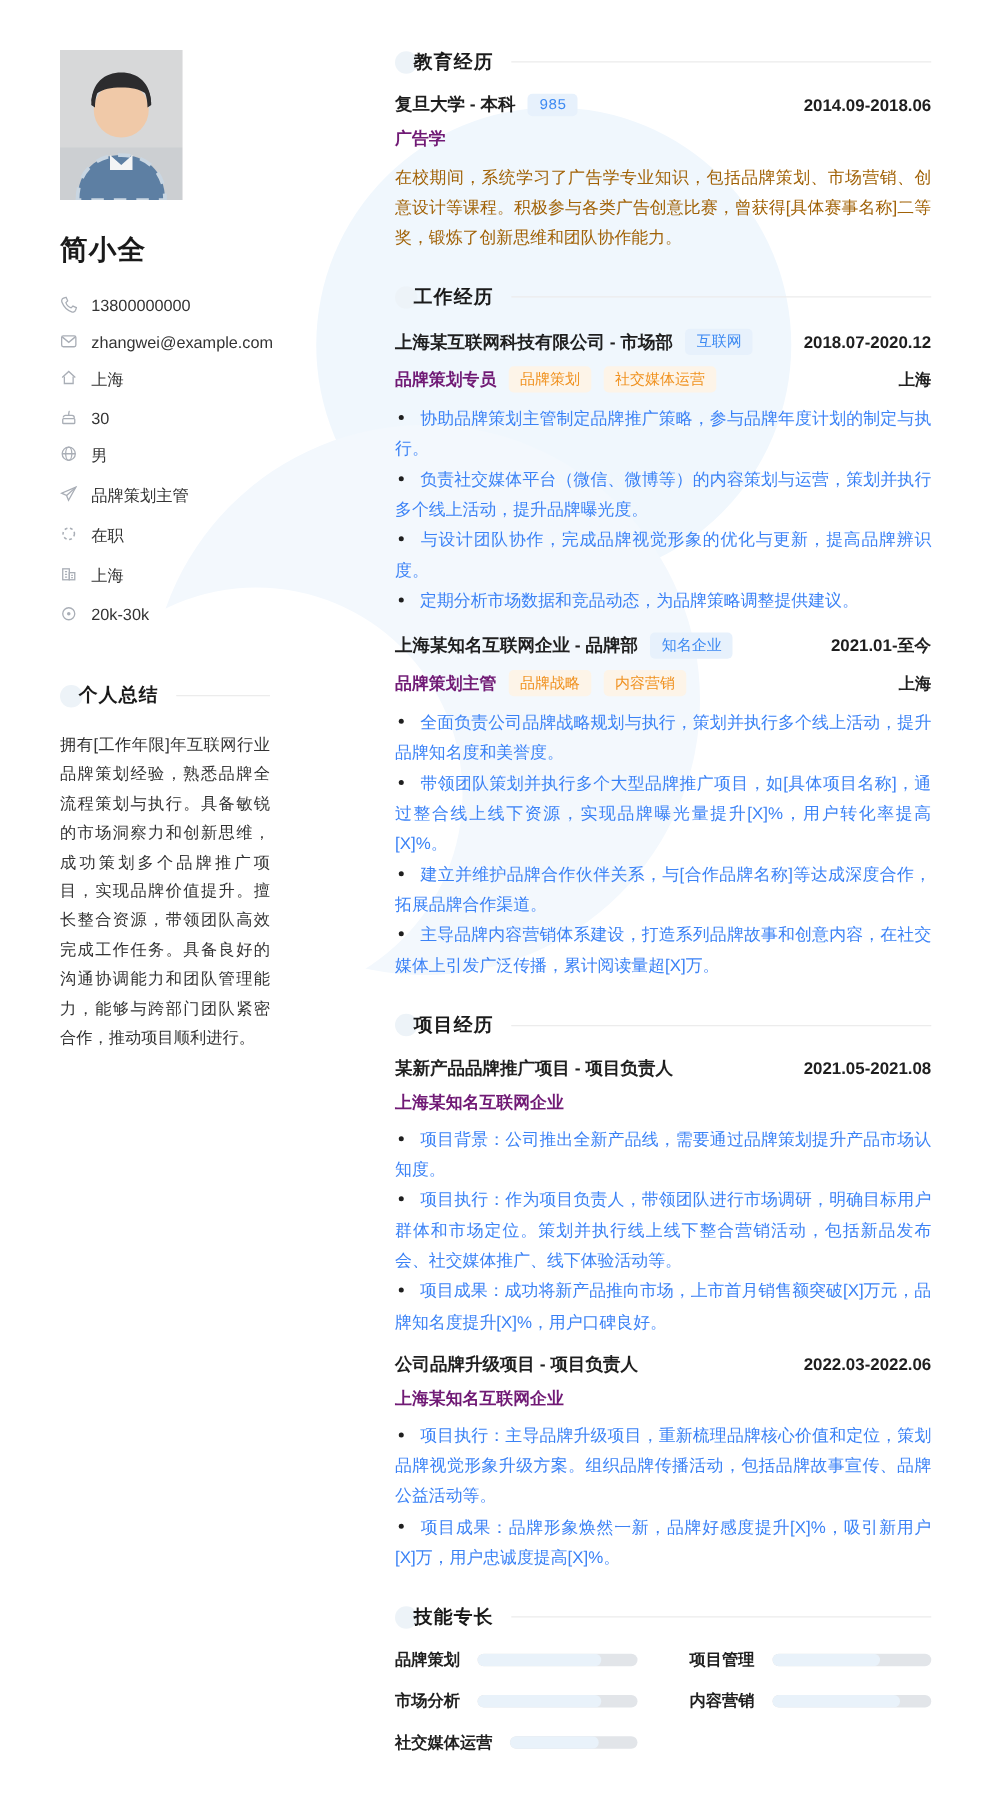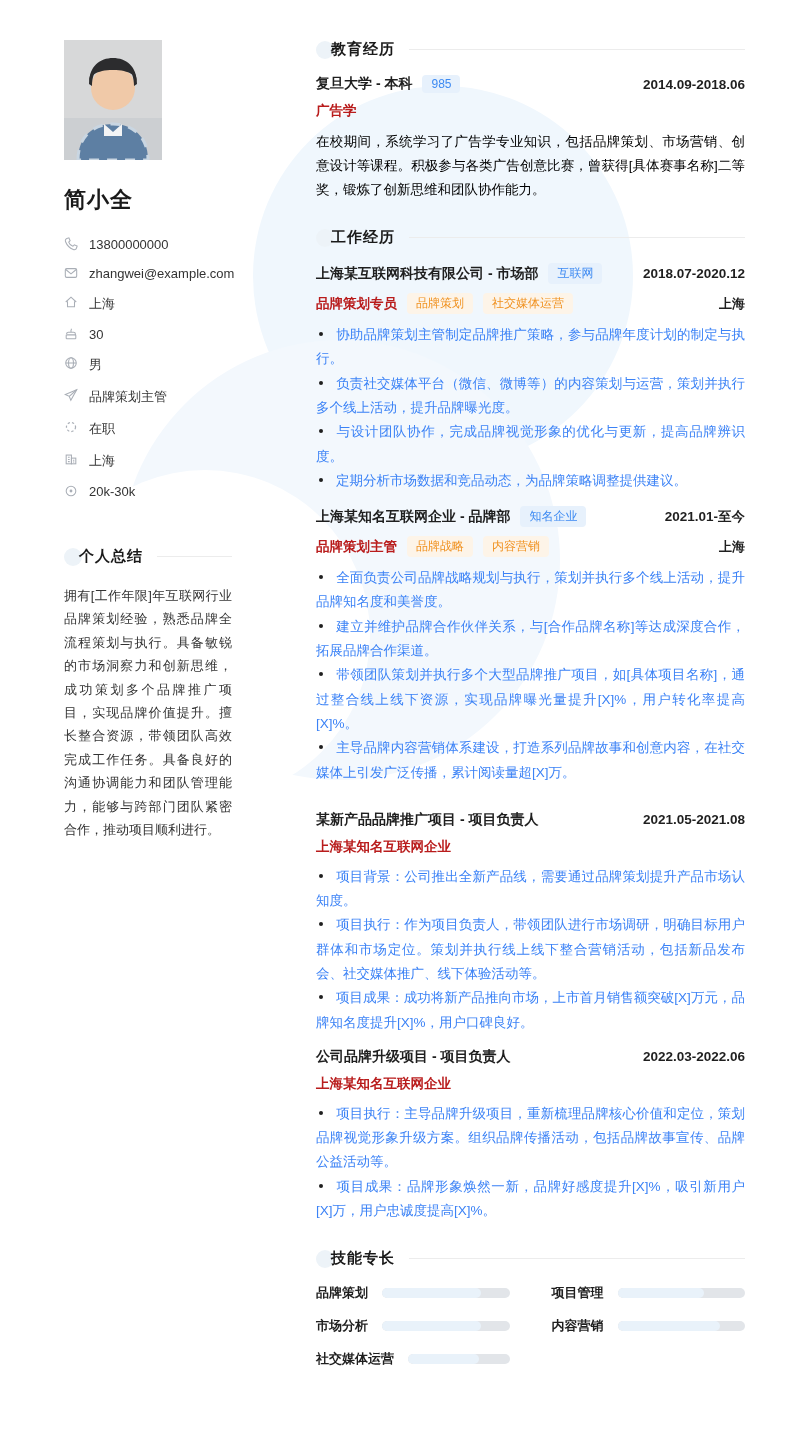--- a/index.html
+++ b/index.html
@@ -6,21 +6,21 @@
   html,body { background:#fff; }
   body { font-family:"Liberation Sans","DejaVu Sans",sans-serif; color:#262626; }
   .page { position:relative; width:794px; height:1448px; background:#fff; overflow:hidden; }
 
   
   .deco { position:absolute; border-radius:50%; z-index:0; }
   .deco-a { left:253px; top:86px;  width:380px; height:380px; background:#f0f7fd; }
   .deco-b { left:120px; top:340px; width:440px; height:440px; background:#f3f8fd; }
   .deco-c { left:40px;  top:470px; width:330px; height:330px; background:#ffffff; }
 
-  .sidebar { position:absolute; left:64px; top:40px; width:168px; z-index:1; }
+  .sidebar { position:absolute; left:48px; top:40px; width:168px; z-index:1; }
   .main    { position:absolute; left:316px; top:40px; width:429px; z-index:1; }
 
   .photo { width:98px; height:120px; overflow:hidden; background:#d9dadb; }
   .photo svg { display:block; }
 
   .name { margin-top:25px; font-size:22px; font-weight:700; color:#1a1a1a; letter-spacing:1px; }
 
   .contact { list-style:none; margin-top:22px; }
   .contact li { display:flex; align-items:flex-start; margin-bottom:14px; font-size:13px; color:#333; }
   .contact .cicon { width:14px; height:14px; margin-right:11px; flex-shrink:0; }
@@ -31,29 +31,29 @@
   .hdr-title { font-size:15px; font-weight:700; color:#1a1a1a; letter-spacing:1px; position:relative; z-index:1; }
   .hdr-line { flex:1; height:1px; background:#ececec; margin-left:14px; }
 
   .side-summary { margin-top:48px; }
   .side-summary .text { margin-top:18px; font-size:13px; line-height:1.8; color:#333; text-align:justify; }
 
   .section { margin-bottom:26px; }
   .row { display:flex; align-items:center; margin-bottom:9px; }
   .row .spacer { flex:1; }
   .strong { font-size:14px; font-weight:700; color:#1f1f1f; }
-  .strong-sm { font-size:13.5px; font-weight:700; color:#b91c1c; }
+  .strong-sm { font-size:13.5px; font-weight:700; color:#701a75; }
   .date { font-size:13.5px; font-weight:700; color:#1f1f1f; }
   .loc  { font-size:13px;  font-weight:700; color:#1f1f1f; }
 
-  .badge { font-size:12px; padding:2px 9px; border-radius:4px; margin-left:10px; white-space:nowrap; }
+  .badge { font-size:12px; padding:2px 9px; border-radius:4px; margin-left:10px; white-space:nowrap;font-family:Liberation Mono, monospace; }
   .badge.blue   { background:#e7f1fc; color:#3d8af2; }
   .badge.orange { background:#fdf4e8; color:#f0911f; }
 
-  .para { font-size:13.5px; line-height:1.78; color:#000000; text-align:justify; }
+  .para { font-size:13.5px; line-height:1.78; color:#a16207; text-align:justify; }
   .major { margin-bottom:10px; }
 
   .bullets { margin-top:2px; }
   .bullet { font-size:13.5px; line-height:1.8; color:#3b82f6; text-align:justify; }
   .dot { display:inline-block; width:4px; height:4px; border-radius:50%; background:#1f1f1f;
          margin:0 13px 3px 3px; vertical-align:middle; }
 
   .entry { margin-bottom:13px; }
   .entry:last-child { margin-bottom:0; }
 
@@ -244,28 +244,33 @@
         </div>
         <div class="row">
           <span class="strong-sm">品牌策划主管</span>
           <span class="badge orange">品牌战略</span>
           <span class="badge orange">内容营销</span>
           <span class="spacer"></span>
           <span class="loc">上海</span>
         </div>
         <div class="bullets">
           <div class="bullet"><span class="dot"></span><span>全面负责公司品牌战略规划与执行，策划并执行多个线上活动，提升品牌知名度和美誉度。</span></div>
+          <div class="bullet"><span class="dot"></span><span>带领团队策划并执行多个大型品牌推广项目，如[具体项目名称]，通过整合线上线下资源，实现品牌曝光量提升[X]%，用户转化率提高[X]%。</span></div>
           <div class="bullet"><span class="dot"></span><span>建立并维护品牌合作伙伴关系，与[合作品牌名称]等达成深度合作，拓展品牌合作渠道。</span></div>
-          <div class="bullet"><span class="dot"></span><span>带领团队策划并执行多个大型品牌推广项目，如[具体项目名称]，通过整合线上线下资源，实现品牌曝光量提升[X]%，用户转化率提高[X]%。</span></div>
           <div class="bullet"><span class="dot"></span><span>主导品牌内容营销体系建设，打造系列品牌故事和创意内容，在社交媒体上引发广泛传播，累计阅读量超[X]万。</span></div>
         </div>
       </div>
     </section>
 
     <section class="section">
+      <div class="sec-hdr">
+        <span class="hdr-dot"></span>
+        <span class="hdr-title">项目经历</span>
+        <span class="hdr-line"></span>
+      </div>
 
       <div class="entry">
         <div class="row">
           <span class="strong">某新产品品牌推广项目 - 项目负责人</span>
           <span class="spacer"></span>
           <span class="date">2021.05-2021.08</span>
         </div>
         <div class="row">
           <span class="strong-sm">上海某知名互联网企业</span>
         </div>

